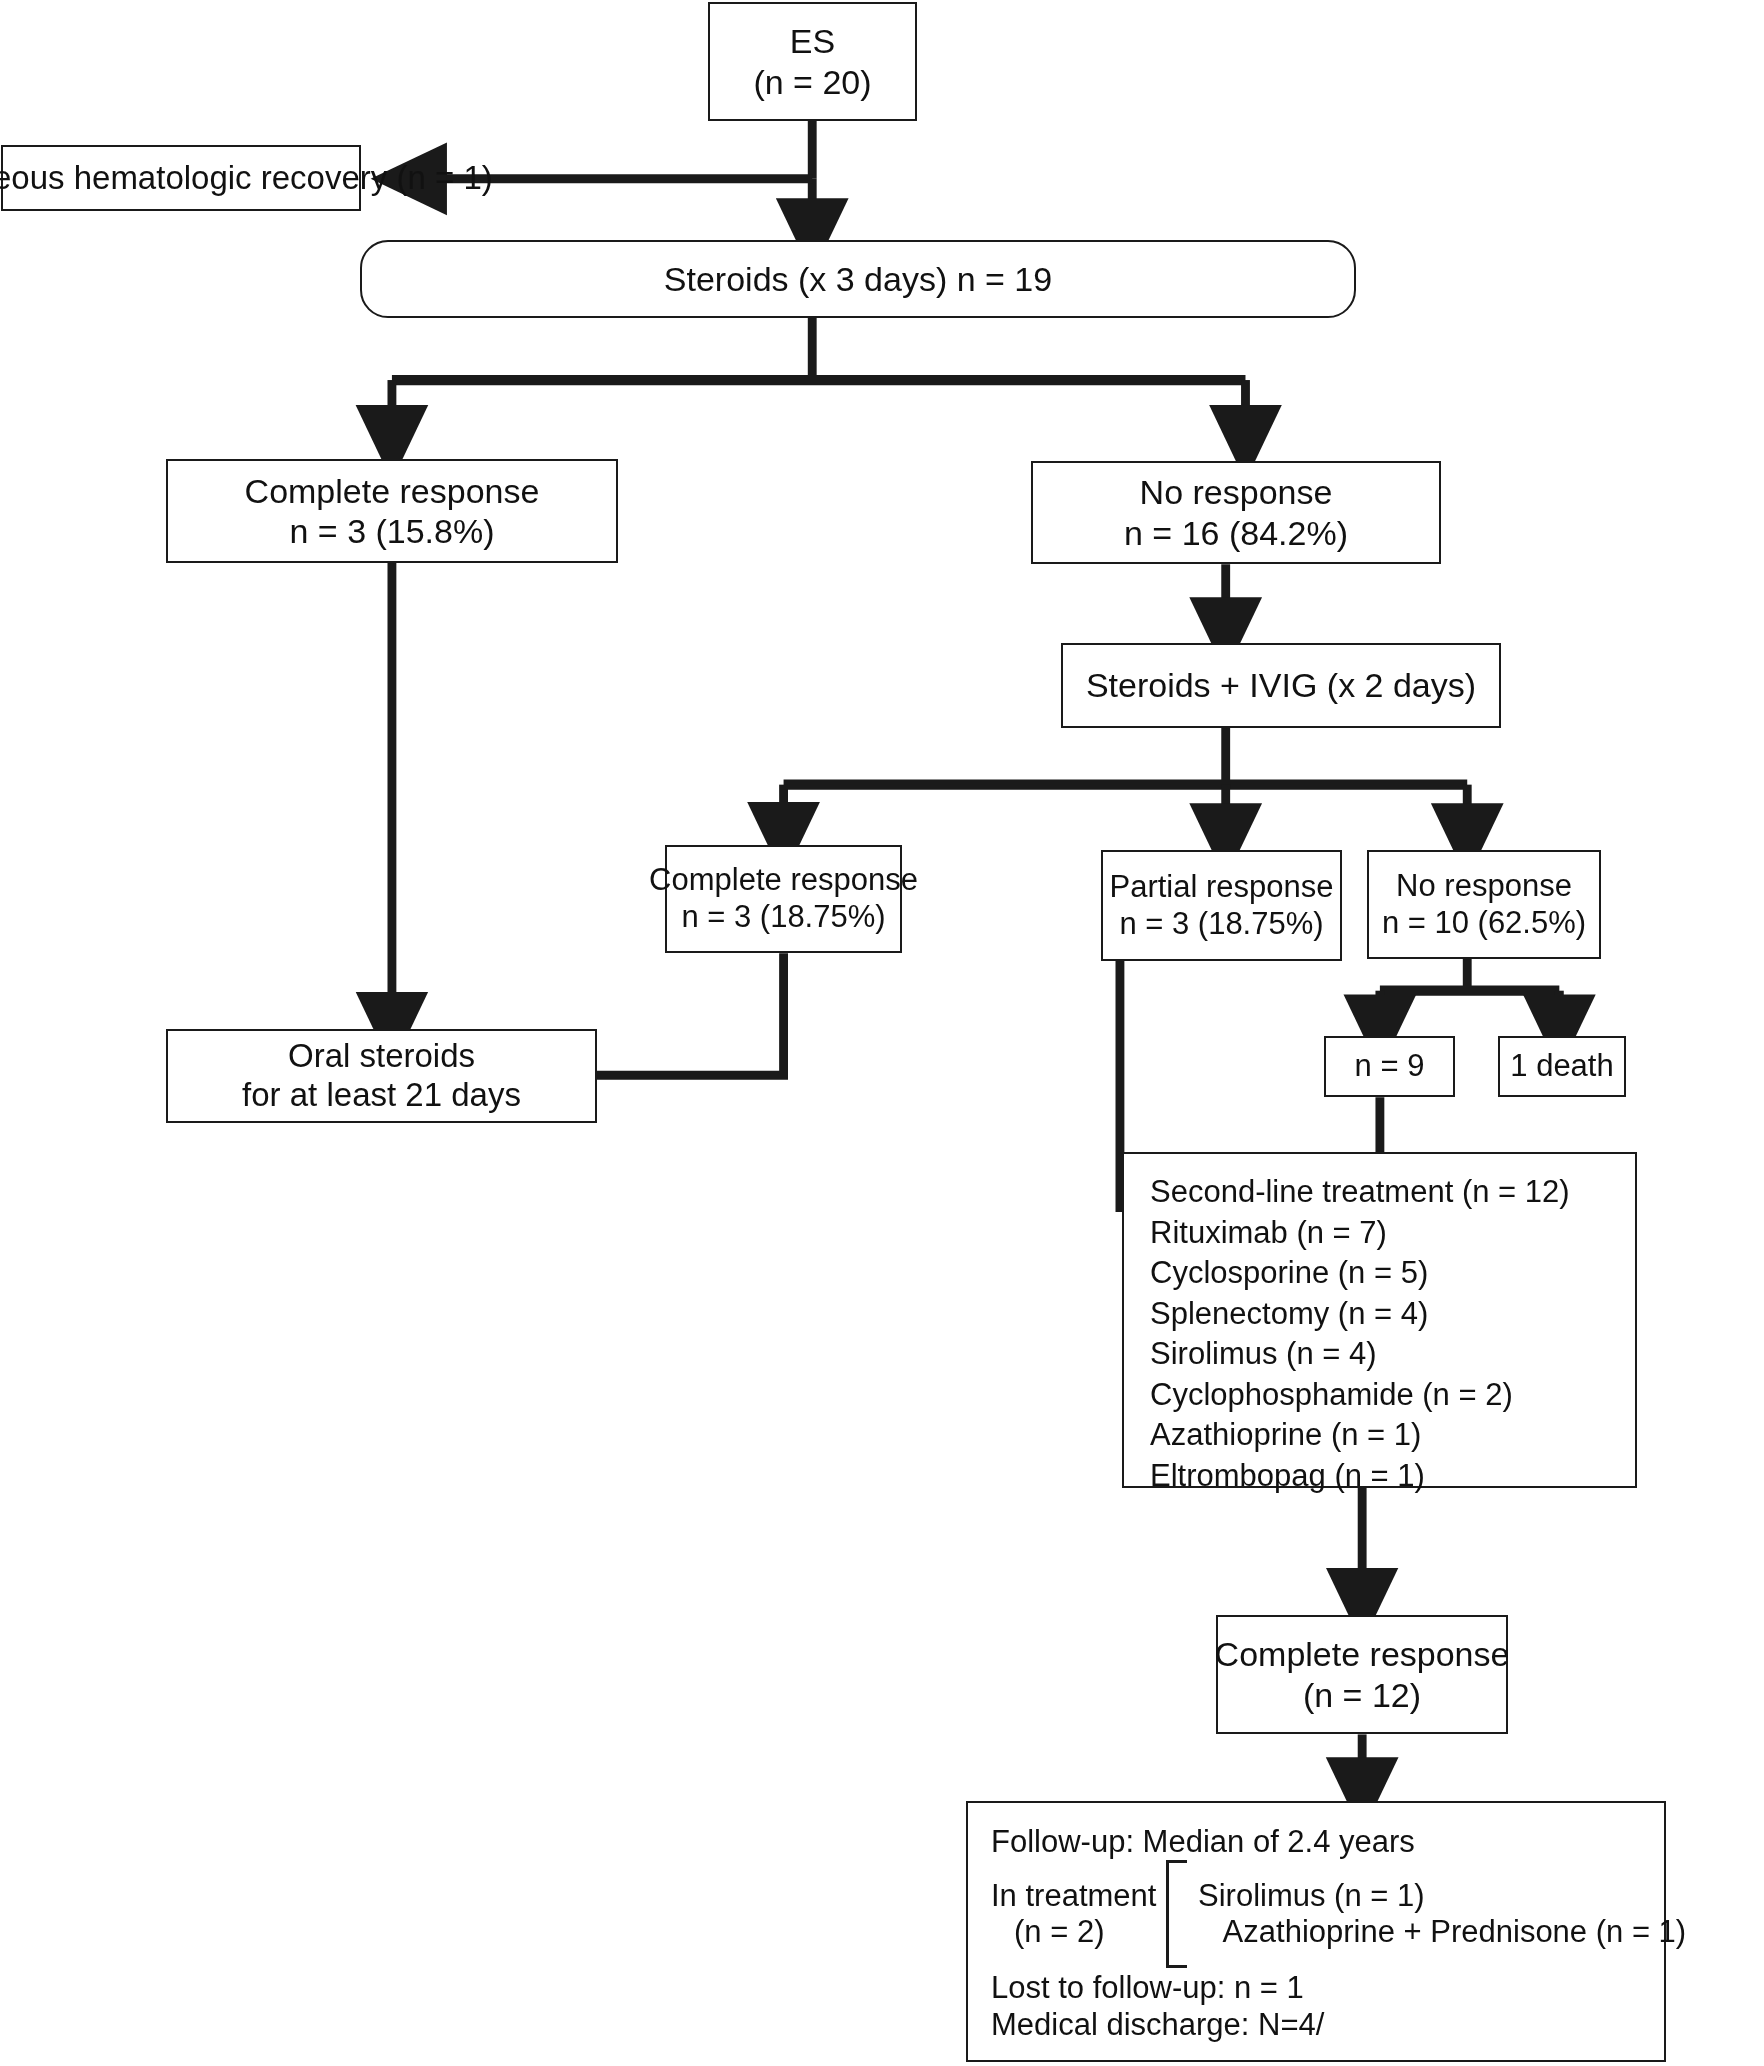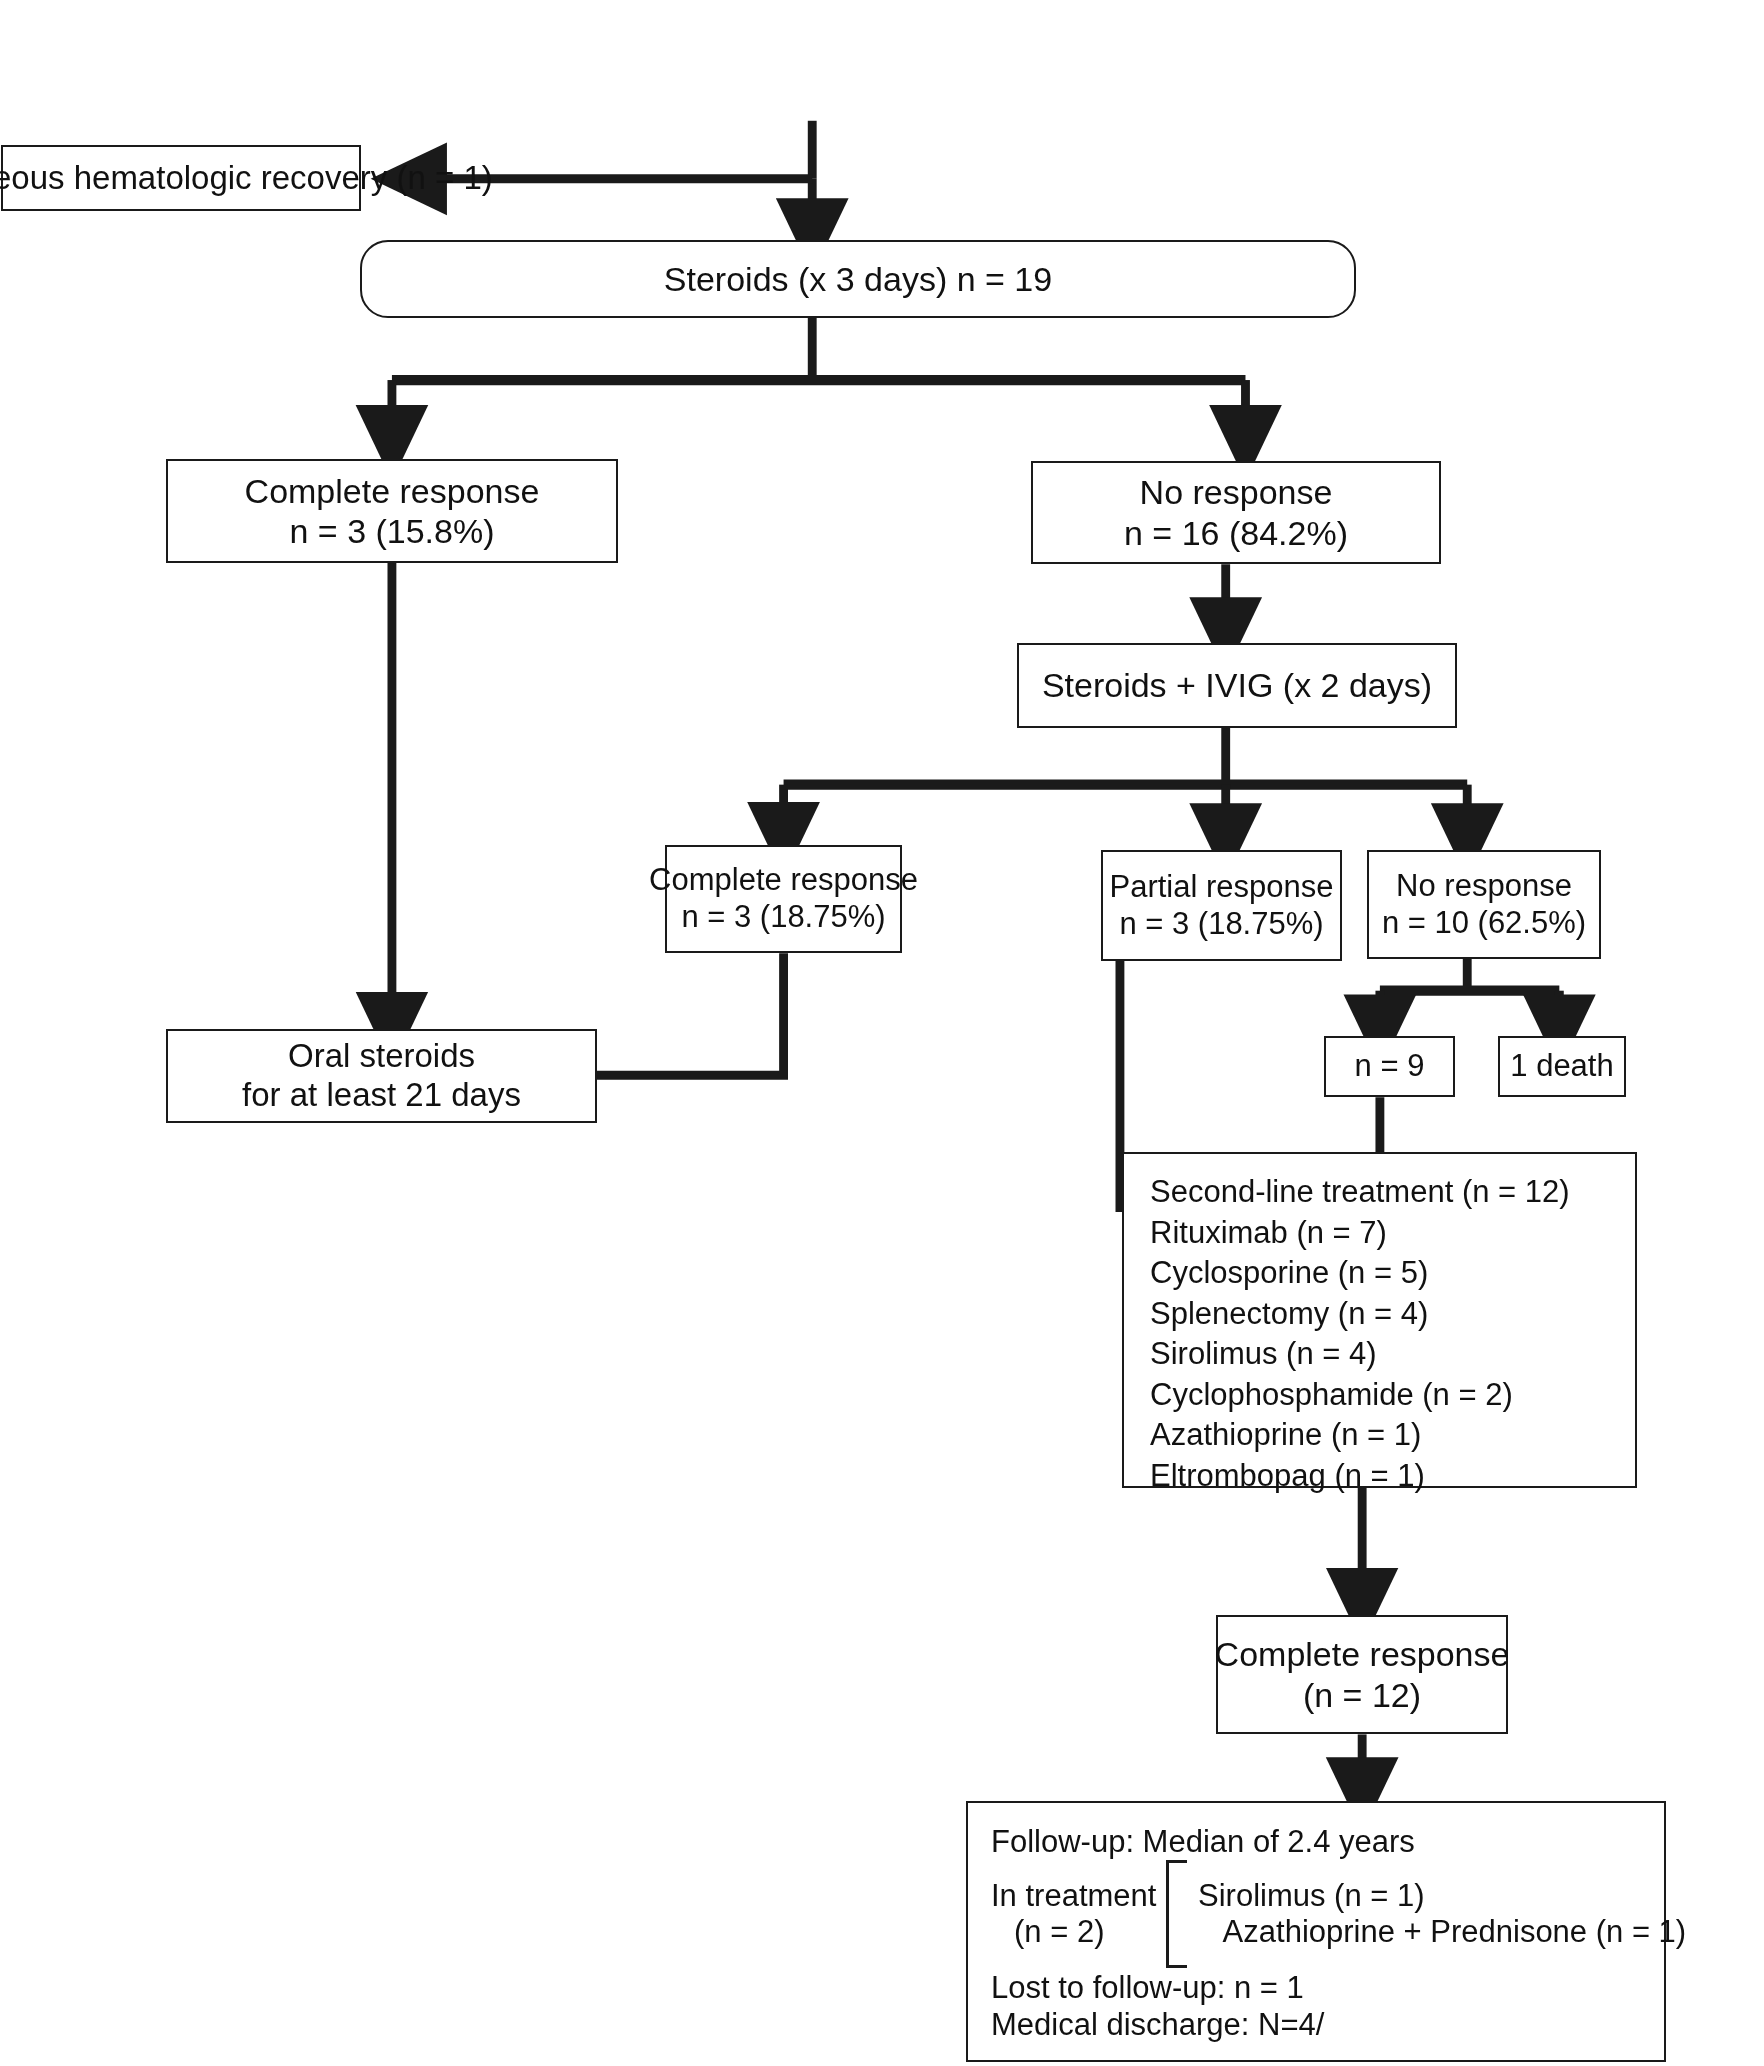--- a/index.html
+++ b/index.html
@@ -100,40 +100,44 @@
       <path d="M1641,1407 L1641,1770 L2022,1770"></path>
       <path d="M2022,1608 L2022,1770"></path>
       <path d="M2022,1770 L2022,1836" marker-end="url(#ah)"></path>
 
       <path d="M1996,2180 L1996,2352" marker-end="url(#ah)"></path>
 
       <path d="M1996,2542 L1996,2630" marker-end="url(#ah)"></path>
     </g>
   </svg>
 
+  <div class="node" style="left:708px; top:2px; width:209px; height:119px; font-size:34px;">
+    <span class="ln">ES</span>
+    <span class="ln">(n = 20)</span>
+  </div>
 
   <div class="node" style="left:1.4px; top:145px; width:360px; height:66px; font-size:33px;">
     <span class="ln">Spontaneous hematologic recovery (n = 1)</span>
   </div>
 
   <div class="node" style="left:360px; top:240px; width:996px; height:78px; font-size:34px;border-radius:28px;">
     <span class="ln">Steroids (x 3 days) n = 19</span>
   </div>
 
   <div class="node" style="left:166px; top:459px; width:452px; height:104px; font-size:34px;">
     <span class="ln">Complete response</span>
     <span class="ln">n = 3 (15.8%)</span>
   </div>
 
   <div class="node" style="left:1031px; top:461px; width:410px; height:103px; font-size:34px;">
     <span class="ln">No response</span>
     <span class="ln">n = 16 (84.2%)</span>
   </div>
 
-  <div class="node" style="left:1017px; top:643px; width:440px; height:85px; font-size:34px;">
+  <div class="node" style="left:1061px; top:643px; width:440px; height:85px; font-size:34px;">
     <span class="ln">Steroids + IVIG (x 2 days)</span>
   </div>
 
   <div class="node" style="left:665px; top:845px; width:237px; height:108px; font-size:31px;">
     <span class="ln">Complete response</span>
     <span class="ln">n = 3 (18.75%)</span>
   </div>
 
   <div class="node" style="left:1101px; top:850px; width:241px; height:111px; font-size:31px;">
     <span class="ln">Partial response</span>

